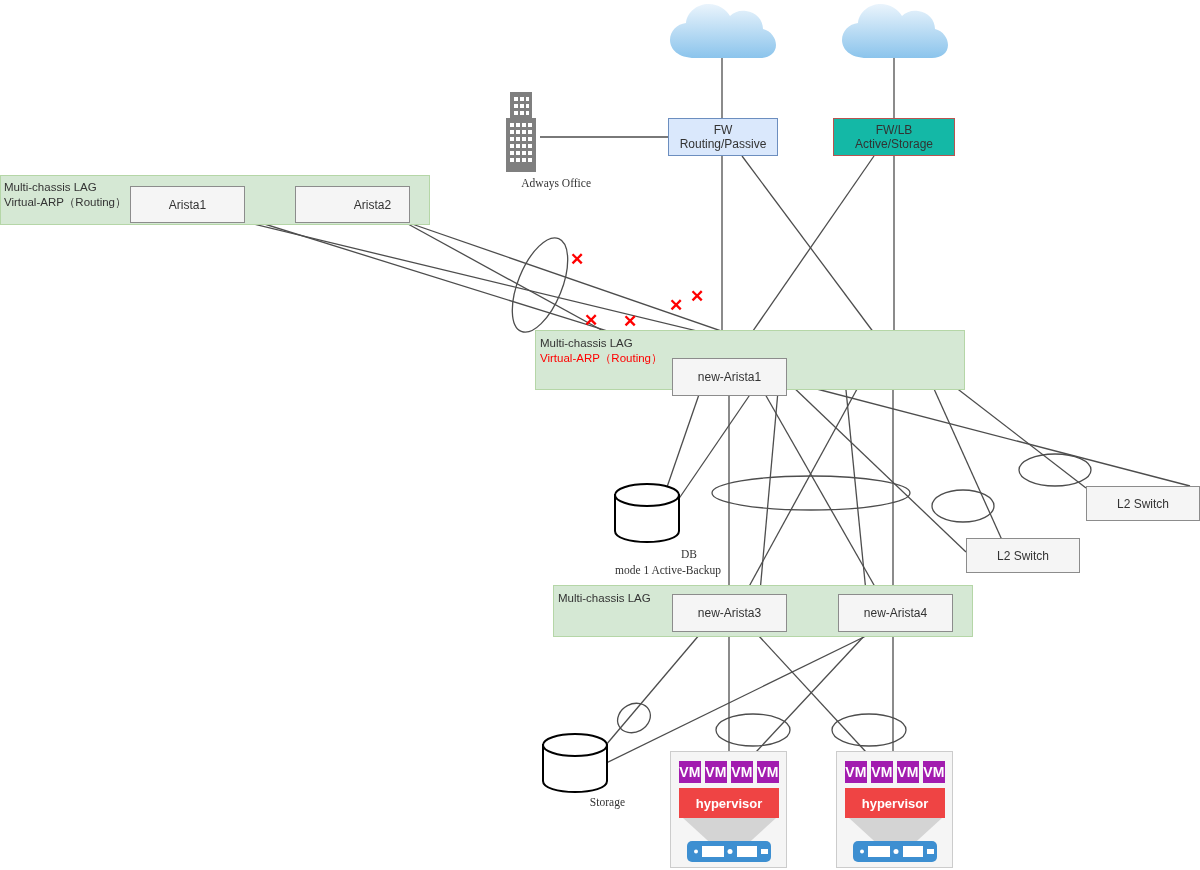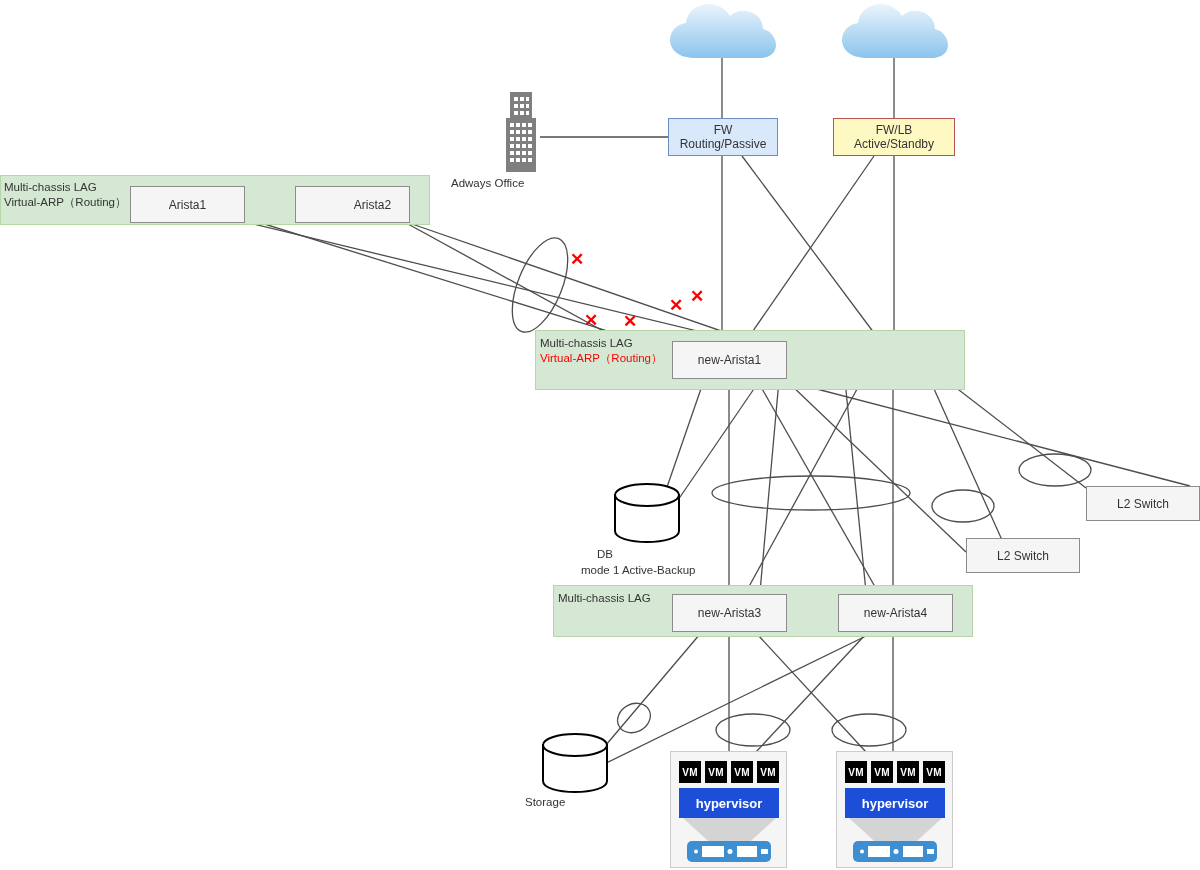--- a/index.html
+++ b/index.html
@@ -7,30 +7,30 @@
        font-family:"Liberation Sans","DejaVu Sans",sans-serif;}
   #stage{position:relative;width:1200px;height:870px;}
   #wires{position:absolute;left:0;top:0;width:1200px;height:870px;}
   .zone{position:absolute;background:#d5e8d4;border:1px solid #b5d6a7;box-sizing:border-box;}
   .zone-label{position:absolute;font-size:11.5px;color:#333333;line-height:15px;white-space:pre;}
   .zone-label.red{color:#ff0000;}
   .node{position:absolute;background:#f5f5f5;border:1px solid #8c8c8c;box-sizing:border-box;
         display:flex;align-items:center;justify-content:center;text-align:center;
         font-size:12px;color:#333333;}
   .node.fw{background:#dae8fc;border-color:#6c8ebf;line-height:14px;}
-  .node.fwlb{background:#fef9c3;border-color:#b85450;line-height:14px;}
-  .cap{position:absolute;font-size:11.5px;color:#333333;text-align:left;line-height:14px;white-space:pre;}
+  .node.fwlb{background:#14b8a6;border-color:#b85450;line-height:14px;}
+  .cap{position:absolute;font-size:11.5px;color:#333333;text-align:right;line-height:14px;white-space:pre;font-family:Liberation Serif, serif;}
   .cloud{position:absolute;}
   .bldg{position:absolute;}
   .cyl{position:absolute;}
   .hv{position:absolute;background:#f5f5f5;border:1px solid #cccccc;box-sizing:border-box;}
   .hv-vms{position:absolute;display:flex;gap:4px;}
-  .vm{background:#000000;color:#ffffff;font-size:10px;font-weight:bold;
+  .vm{background:#a21caf;color:#ffffff;font-size:14px;font-weight:bold;
       display:flex;align-items:center;justify-content:center;letter-spacing:.3px;}
-  .hyp{position:absolute;background:#1d4ed8;color:#ffffff;font-weight:bold;font-size:13px;
+  .hyp{position:absolute;background:#ef4444;color:#ffffff;font-weight:bold;font-size:13px;
        display:flex;align-items:center;justify-content:center;}
   .srv{position:absolute;}
   .xmark{position:absolute;color:#ff0000;font-size:17px;font-weight:bold;line-height:1;
          font-family:"Liberation Sans",sans-serif;}
 </style>
 </head>
 <body>
 
 <div id="stage">
 
@@ -169,32 +169,32 @@
   <div class="zone" style="left:535px;top:330px;width:430px;height:60px;"></div>
   <div class="zone-label" style="left:540px;top:336px;">Multi-chassis LAG</div>
   <div class="zone-label red" style="left:540px;top:351px;">Virtual-ARP（Routing）</div>
 
   <div class="zone" style="left:553px;top:585px;width:420px;height:52px;"></div>
   <div class="zone-label" style="left:558px;top:591px;">Multi-chassis LAG</div>
 
   <div class="node" style="left:130px;top:186px;width:115px;height:37px;">Arista1</div>
   <div class="node" style="left:295px;top:186px;width:115px;height:37px;padding-left:40px;">Arista2</div>
 
-  <div class="node" style="left:672px;top:341px;width:115px;height:38px;">new-Arista1</div>
+  <div class="node" style="left:672px;top:358px;width:115px;height:38px;">new-Arista1</div>
 
   <div class="node" style="left:672px;top:594px;width:115px;height:38px;">new-Arista3</div>
   <div class="node" style="left:838px;top:594px;width:115px;height:38px;">new-Arista4</div>
 
   <div class="node fw" style="left:668px;top:118px;width:110px;height:38px;flex-direction:column;text-align:center;">
     <span>FW</span>
     <span>Routing/Passive</span>
   </div>
   <div class="node fwlb" style="left:833px;top:118px;width:122px;height:38px;flex-direction:column;">
     <span>FW/LB</span>
-    <span>Active/Standby</span>
+    <span>Active/Storage</span>
   </div>
 
   <div class="node" style="left:1086px;top:486px;width:114px;height:35px;">L2 Switch</div>
   <div class="node" style="left:966px;top:538px;width:114px;height:35px;">L2 Switch</div>
 
   <div class="cyl" style="left:612px;top:482px;width:70px;height:62px;">
     <svg viewBox="0 0 70 62" width="70" height="62" xmlns="http://www.w3.org/2000/svg">
       <path d="M3,13 L3,49 C3,56 18,60 35,60 C52,60 67,56 67,49 L67,13 Z" fill="#ffffff" stroke="#000000" stroke-width="2"></path>
       <ellipse cx="35" cy="13" rx="32" ry="11" fill="#ffffff" stroke="#000000" stroke-width="2"></ellipse>
     </svg>

